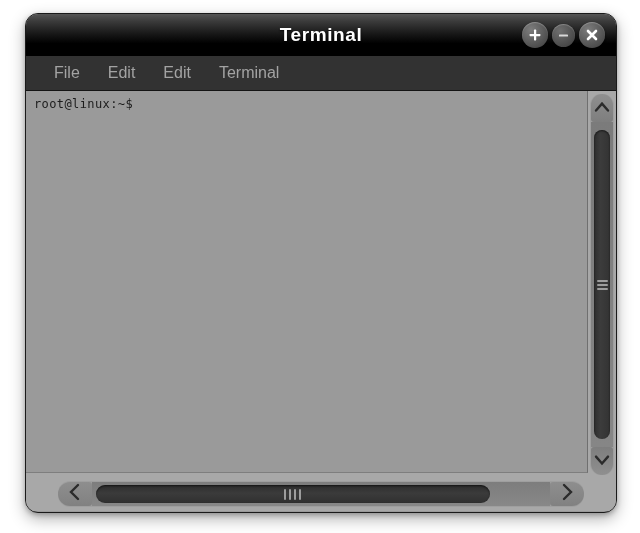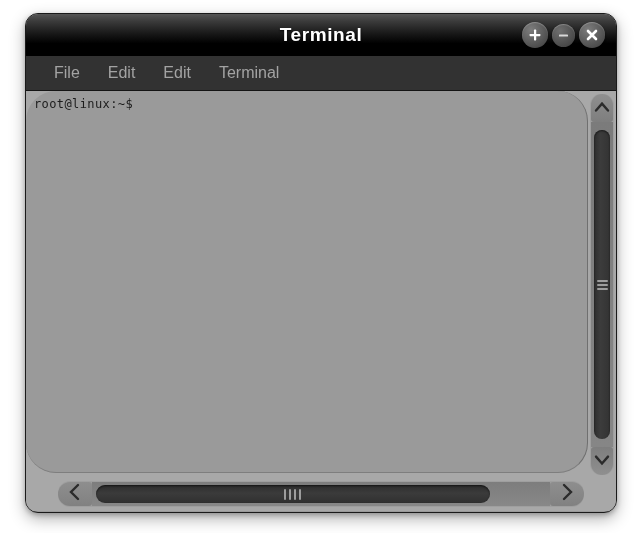--- a/index.html
+++ b/index.html
@@ -113,21 +113,20 @@
     left: 0;
     top: 0;
     right: 28px;
     bottom: 38px;
     background: #9a9a9a;
     border-right: 1px solid #6f6f6f;
     border-bottom: 1px solid #7e7e7e;
     overflow: hidden;
     padding: 6px 6px 0 8px;
     cursor: text;
-    border-radius: 30px;
   }
   .term-line {
     color: #1c1c1c;
     font-family: "DejaVu Sans Mono", "Liberation Mono", monospace;
     font-size: 12px;
     line-height: 15px;
     letter-spacing: 0.4px;
     white-space: pre;
   }
 

